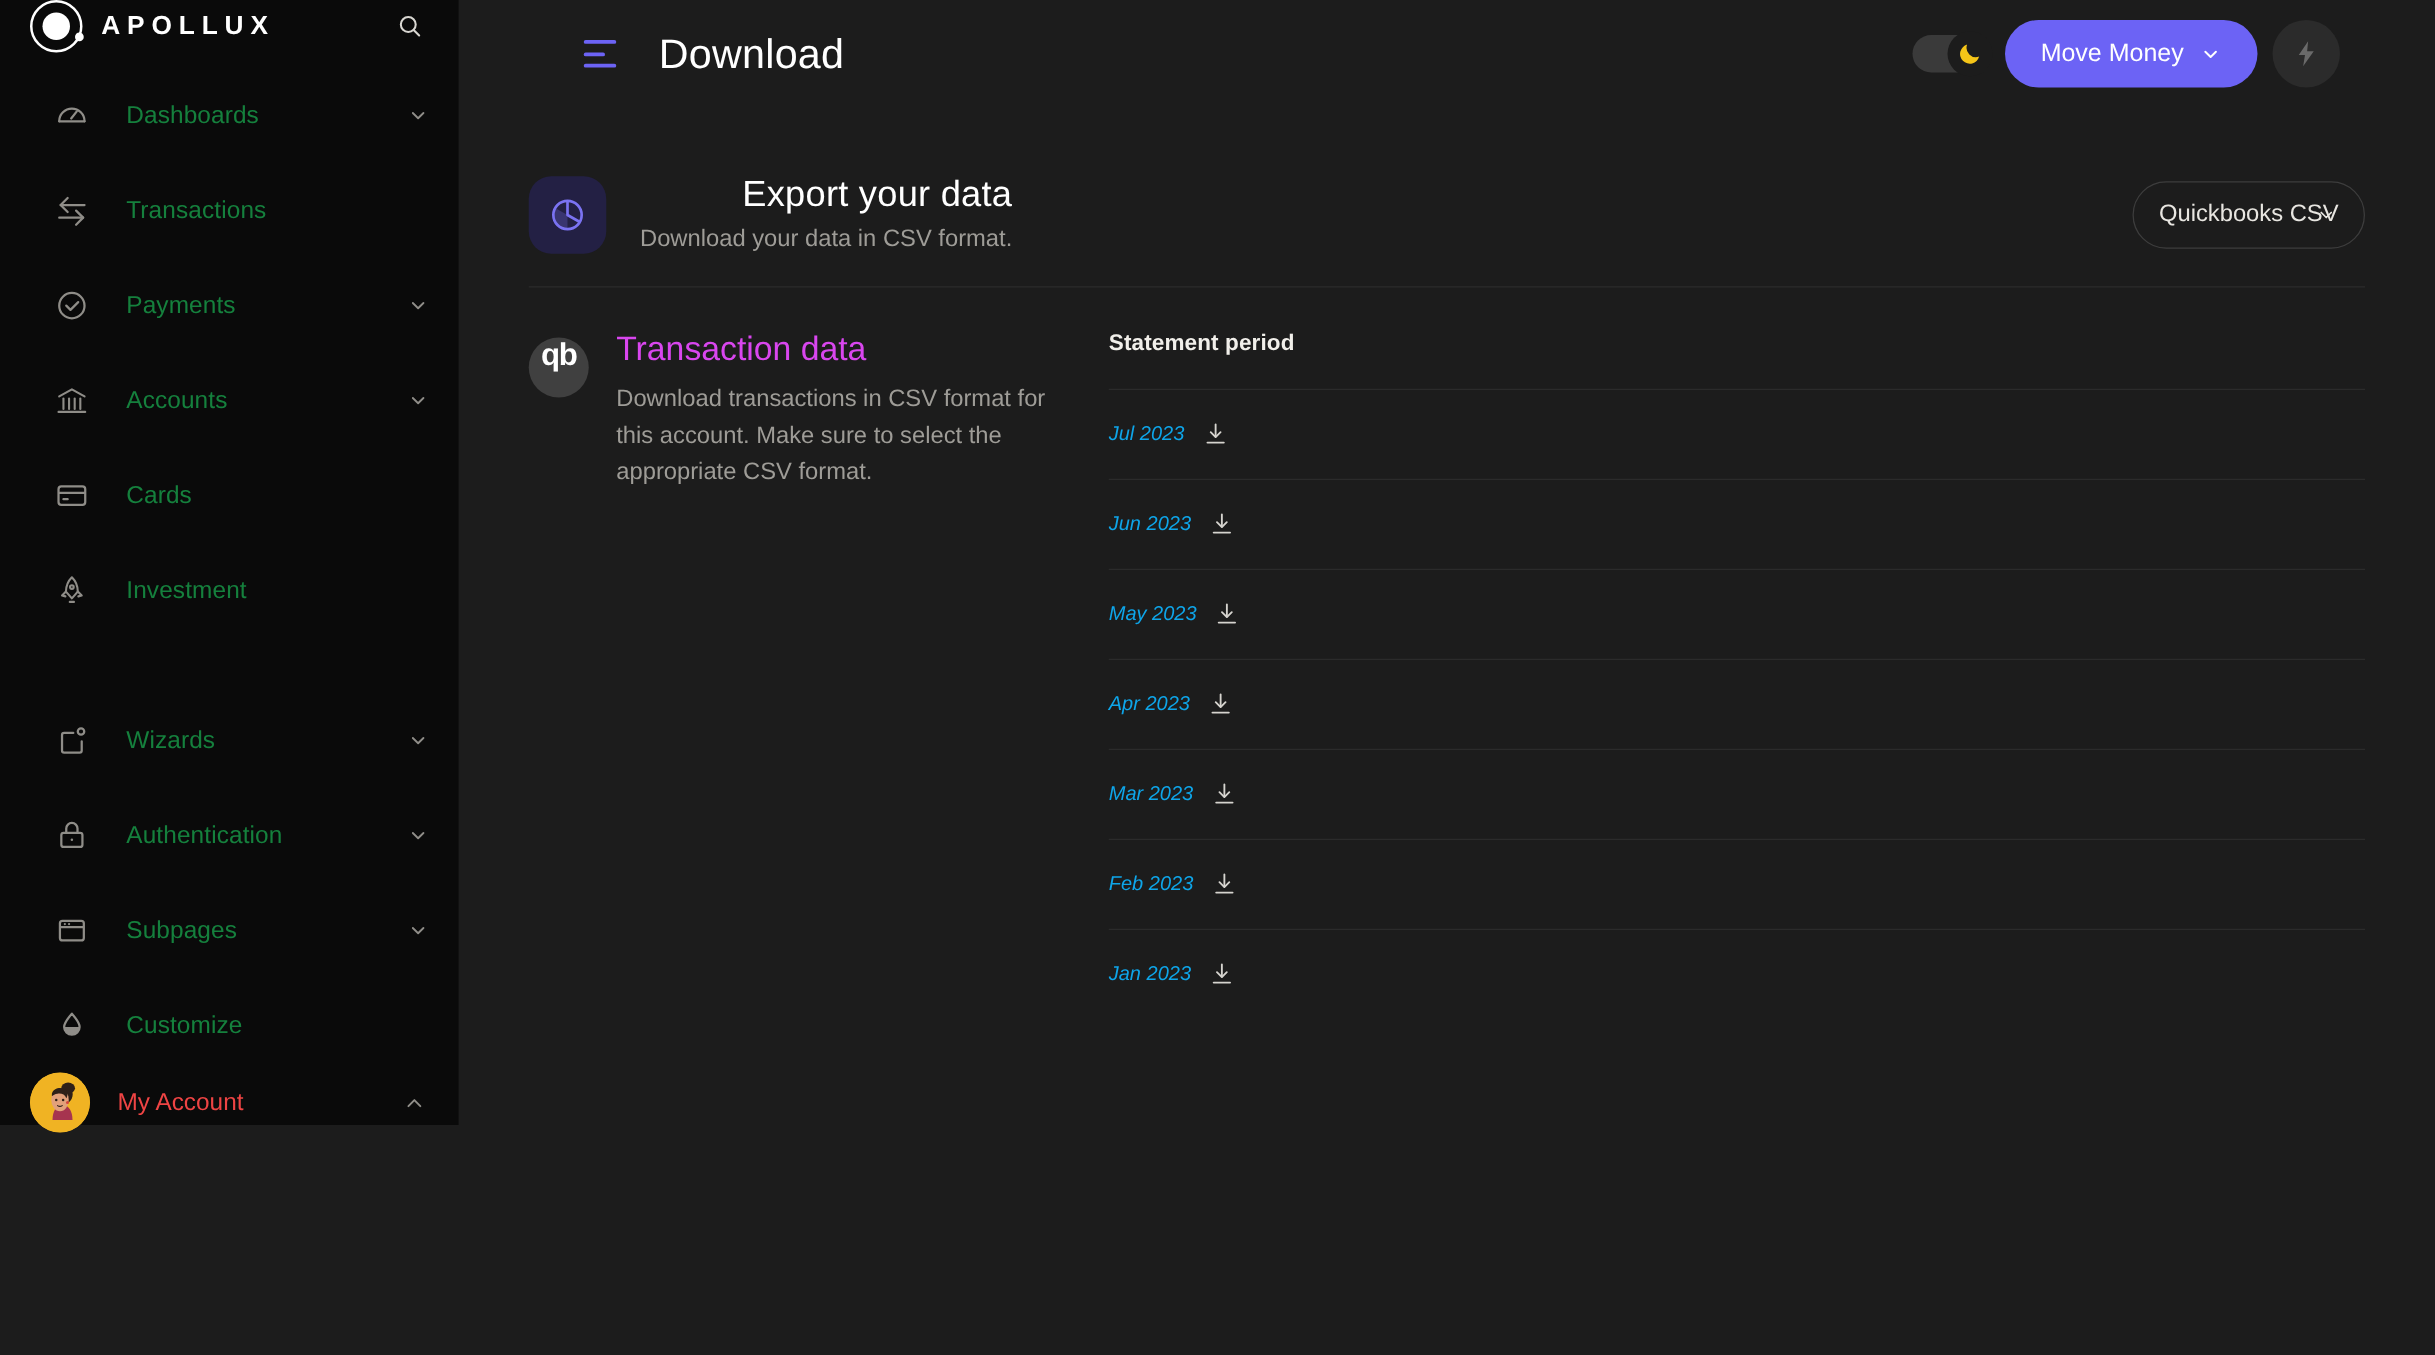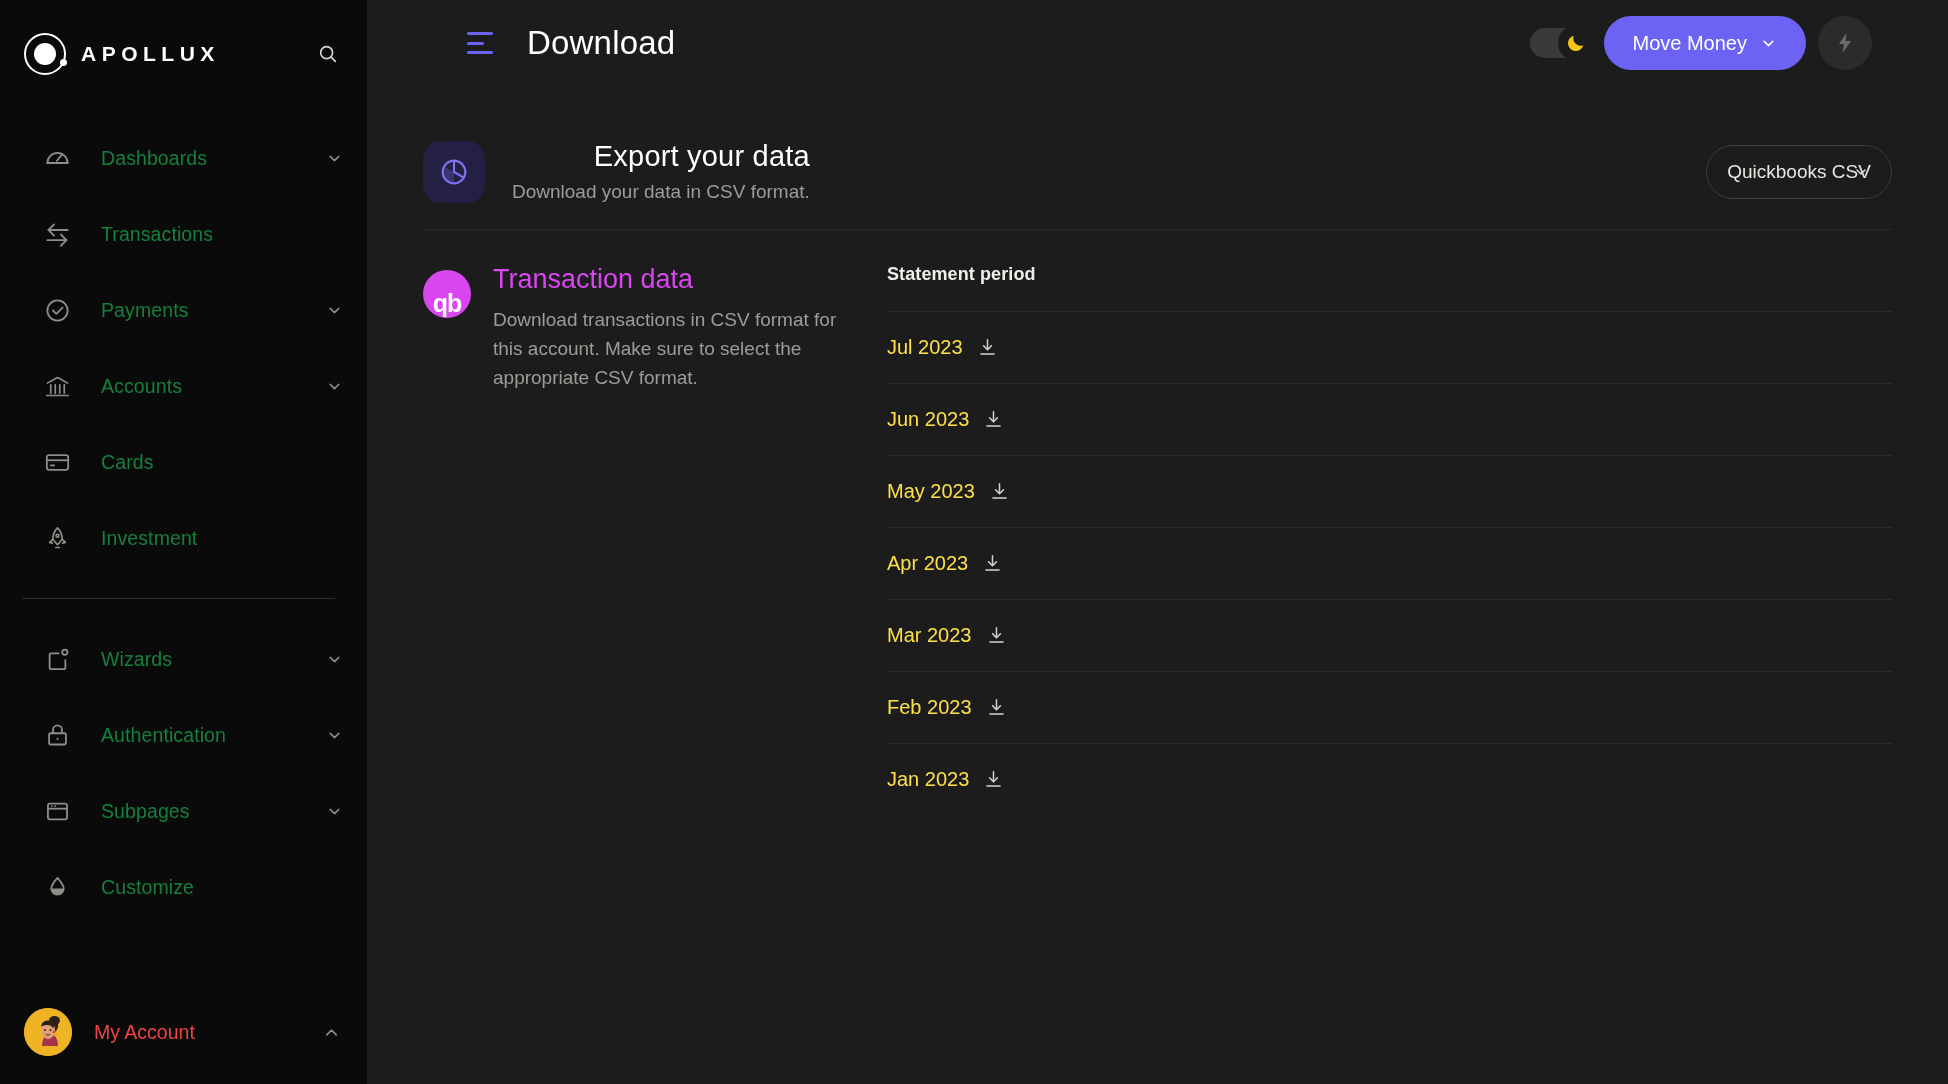--- a/index.html
+++ b/index.html
@@ -6,21 +6,21 @@
   html, body {
     width: 1948px; height: 1084px;
     background: #1c1c1c;
     font-family: "Liberation Sans", sans-serif;
     overflow: hidden;
   }
   .app { display: flex; width: 1948px; height: 1084px; }
 
   
   .sidebar {
-    width: 367px; height: 1084px;
+    width: 367px; height: 900px;
     background: #0a0a0a;
     flex: 0 0 367px;
     position: relative;
     display: flex; flex-direction: column;
   }
   .brand-row {
     height: 108px;
     display: flex; align-items: center;
     padding: 0 22px 0 24px;
   }
@@ -190,44 +190,44 @@
   }
   .csv-select .csv-label { white-space: nowrap; }
   .csv-select .csv-chev { position: absolute; right: 22px; display: flex; color: #e8e6e1; }
 
   .section-divider { height: 1px; background: #2b2b2b; width: 100%; }
 
   .tx-section { display: flex; padding-top: 34px; }
   .tx-left { width: 400px; flex: 0 0 400px; display: flex; }
   .qb-ico {
     width: 48px; height: 48px; border-radius: 50%;
-    background: #d946ef;
+    background: #404040;
     flex: 0 0 48px;
-    display: flex; align-items: flex-end; justify-content: center;
+    display: flex; align-items: flex-start; justify-content: center;
     color: #ffffff; font-size: 25px; font-weight: 700;
     letter-spacing: -1px;
     margin-top: 6px;
   }
   .tx-texts { margin-left: 22px; }
   .tx-title { color: #d946ef; font-size: 27px; font-weight: 400; }
   .tx-desc { color: #9e9c97; font-size: 19px; line-height: 29px; margin-top: 10px; width: 365px; }
 
   .periods { flex: 1 1 auto; padding-left: 64px; }
   .periods-head {
     color: #f1efea; font-size: 18px; font-weight: 700;
     padding-bottom: 26px;
     letter-spacing: 0.1px;
   }
   .period-row {
     height: 72px;
     display: flex; align-items: center;
     border-top: 1px solid #2b2b2b;
     cursor: pointer;
   }
-  .period-row .pname { color: #fde047; font-size: 20px; }
+  .period-row .pname { color: #0ea5e9; font-size: 16px; font-style: italic; }
   .period-row .dl { margin-left: 14px; display: flex; color: #d6d4cf; cursor: pointer; }
 </style>
 </head>
 <body>
 
 <div class="app">
 
   <aside class="sidebar">
 
     <div class="brand-row">

